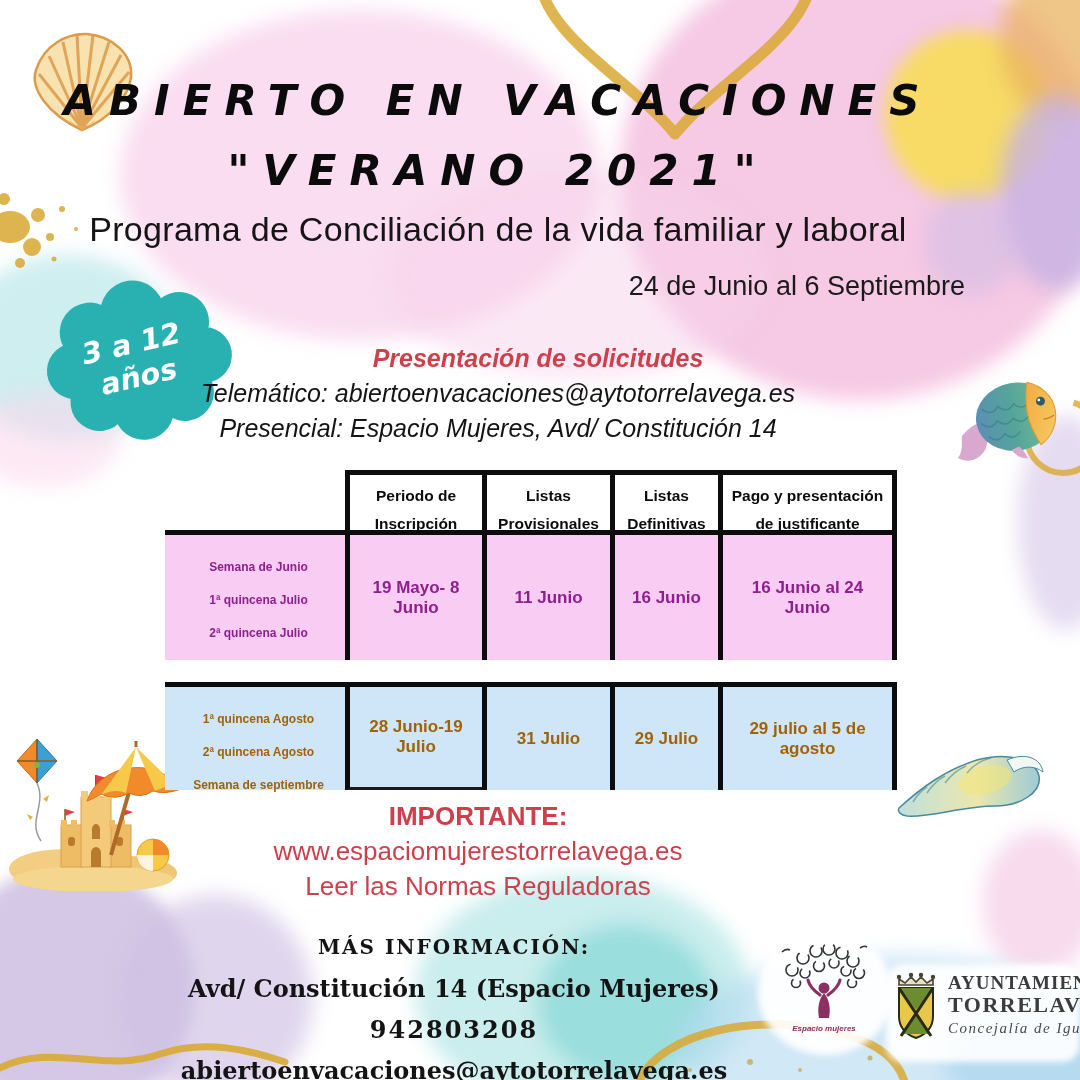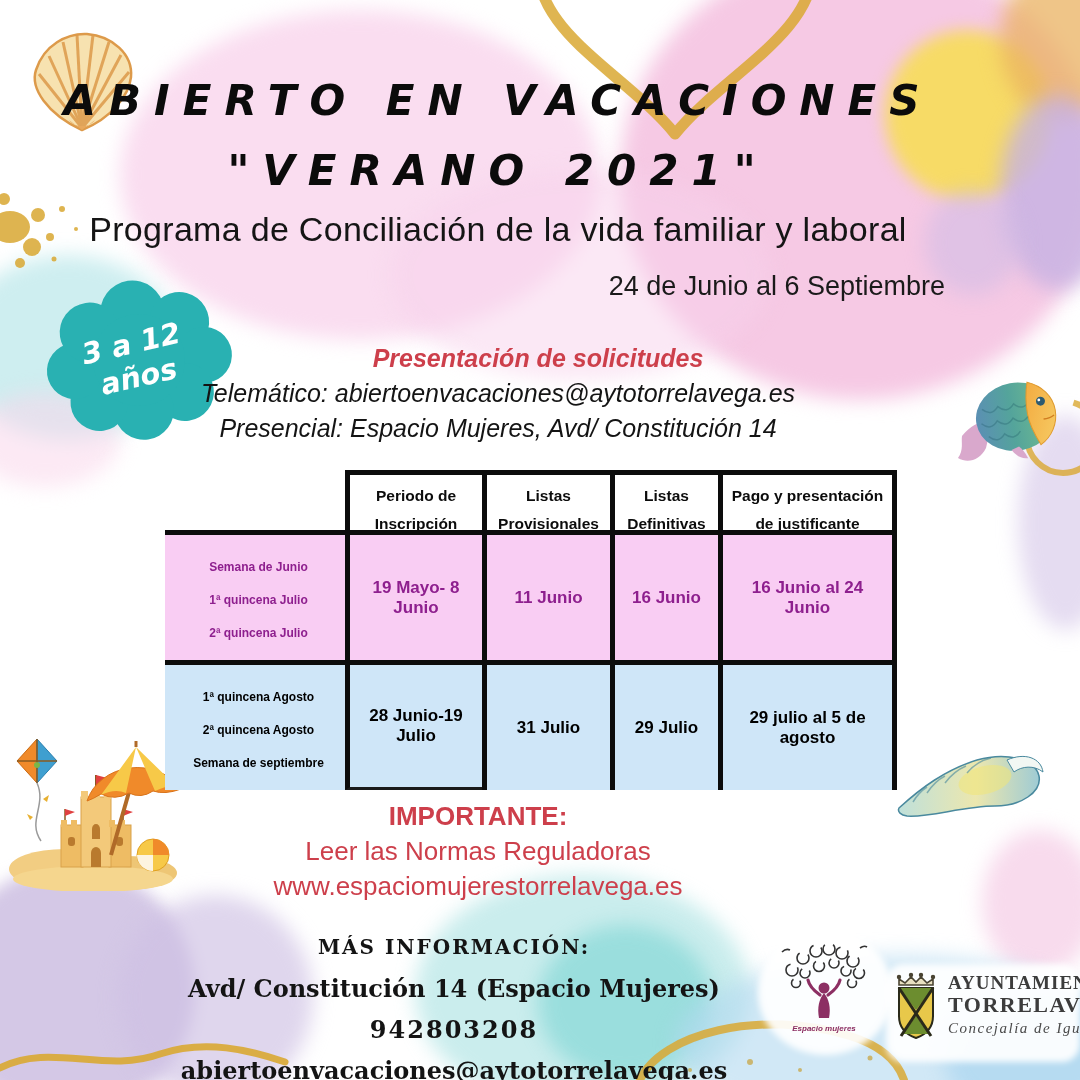--- a/index.html
+++ b/index.html
@@ -26,40 +26,40 @@
   .b-blue2{left:945px;top:995px;width:210px;height:130px;background:rgba(164,210,238,.6);}
   .gold-art{position:absolute;pointer-events:none;}
   .white-pad{position:absolute;background:rgba(255,255,255,.92);border-radius:50%;filter:blur(3px);}
   
   .t-center{position:absolute;left:0;width:996px;text-align:center;color:#0d0d0d;}
   .title{font-family:"DejaVu Sans",sans-serif;font-weight:bold;font-style:italic;
          font-size:42px;letter-spacing:13px;color:#0b0b0b;}
   .title1{top:76px;}
   .title2{top:146px;}
   .subtitle{top:210px;font-size:34px;letter-spacing:.3px;color:#151515;}
-  .daterange{position:absolute;top:271px;left:0;width:945px;text-align:right;font-size:27px;color:#1a1a1a;}
+  .daterange{position:absolute;top:271px;left:0;width:945px;text-align:right;font-size:27px;color:#1a1a1a;padding-left:20px;}
   .sol{font-style:italic;font-size:25px;color:#141414;}
   .sol-head{top:344px;color:#cd3f4b;font-weight:bold;padding-left:40px;}
   .sol-tele{top:379px;}
   .sol-pres{top:414px;}
   .badge-text{position:absolute;left:55px;top:326px;width:160px;text-align:center;
     transform:rotate(-13deg);color:#ffffff;font-weight:bold;font-style:italic;font-size:29px;
     font-family:"DejaVu Sans",sans-serif;}
   
   .schedule{position:absolute;left:165px;top:470px;width:684px;display:grid;
     grid-template-columns:180px 137px 128px 108px 179px;grid-template-rows:60px 130px 130px;
     font-family:"Liberation Sans",sans-serif;}
   .cell{box-sizing:border-box;}
   .th{font-size:15.5px;font-weight:bold;color:#0c0c0c;text-align:center;line-height:1.8;padding-top:7px;}
   .bl{border-left:5px solid #0c0c0c;}
   .br{border-right:5px solid #0c0c0c;}
   .bt{border-top:5px solid #0c0c0c;}
   .bb{border-bottom:3px solid #1a1a1a;}
   .row-pink{background:#f9cdf3;color:#8e1f8e;}
-  .row-blue{background:#cfe6f8;color:#000000;}
+  .row-blue{background:#cfe6f8;color:#a16207;margin-top:22px;}
   .lbl{font-size:12px;font-weight:bold;padding:16px 6px 0 13px;line-height:33px;text-align:center;}
   .dat{font-size:17px;font-weight:bold;display:flex;align-items:center;justify-content:center;text-align:center;padding:0 6px;}
   
   .importante{position:absolute;top:799px;left:128px;width:700px;text-align:center;
     color:#cd3f4b;font-size:26px;line-height:35px;}
   .importante .h{font-weight:bold;}
   .masinfo{position:absolute;top:927px;left:0;width:908px;text-align:center;
     font-family:"DejaVu Serif",serif;font-weight:bold;color:#141414;font-size:24px;line-height:41px;}
   .masinfo .h{font-size:20px;letter-spacing:2px;}
   .masinfo .tel{letter-spacing:2px;}
@@ -293,22 +293,22 @@
       <div>Semana de septiembre</div>
     </div>
     <div class="cell row-blue bt bl bb dat">28 Junio-19 Julio</div>
     <div class="cell row-blue bt bl dat">31 Julio</div>
     <div class="cell row-blue bt bl dat">29 Julio</div>
     <div class="cell row-blue bt bl br dat">29 julio al 5 de agosto</div>
   </div>
 
   <div class="importante">
     <div class="h">IMPORTANTE:</div>
+    <div>www.espaciomujerestorrelavega.es</div>
     <div>Leer las Normas Reguladoras</div>
-    <div>www.espaciomujerestorrelavega.es</div>
   </div>
 
   <div class="masinfo">
     <div class="h">MÁS INFORMACIÓN:</div>
     <div>Avd/ Constitución 14 (Espacio Mujeres)</div>
     <div class="tel">942803208</div>
     <div>abiertoenvacaciones@aytotorrelavega.es</div>
   </div>
 
   <div class="white-pad" style="left:758px;top:930px;width:135px;height:125px;"></div>

